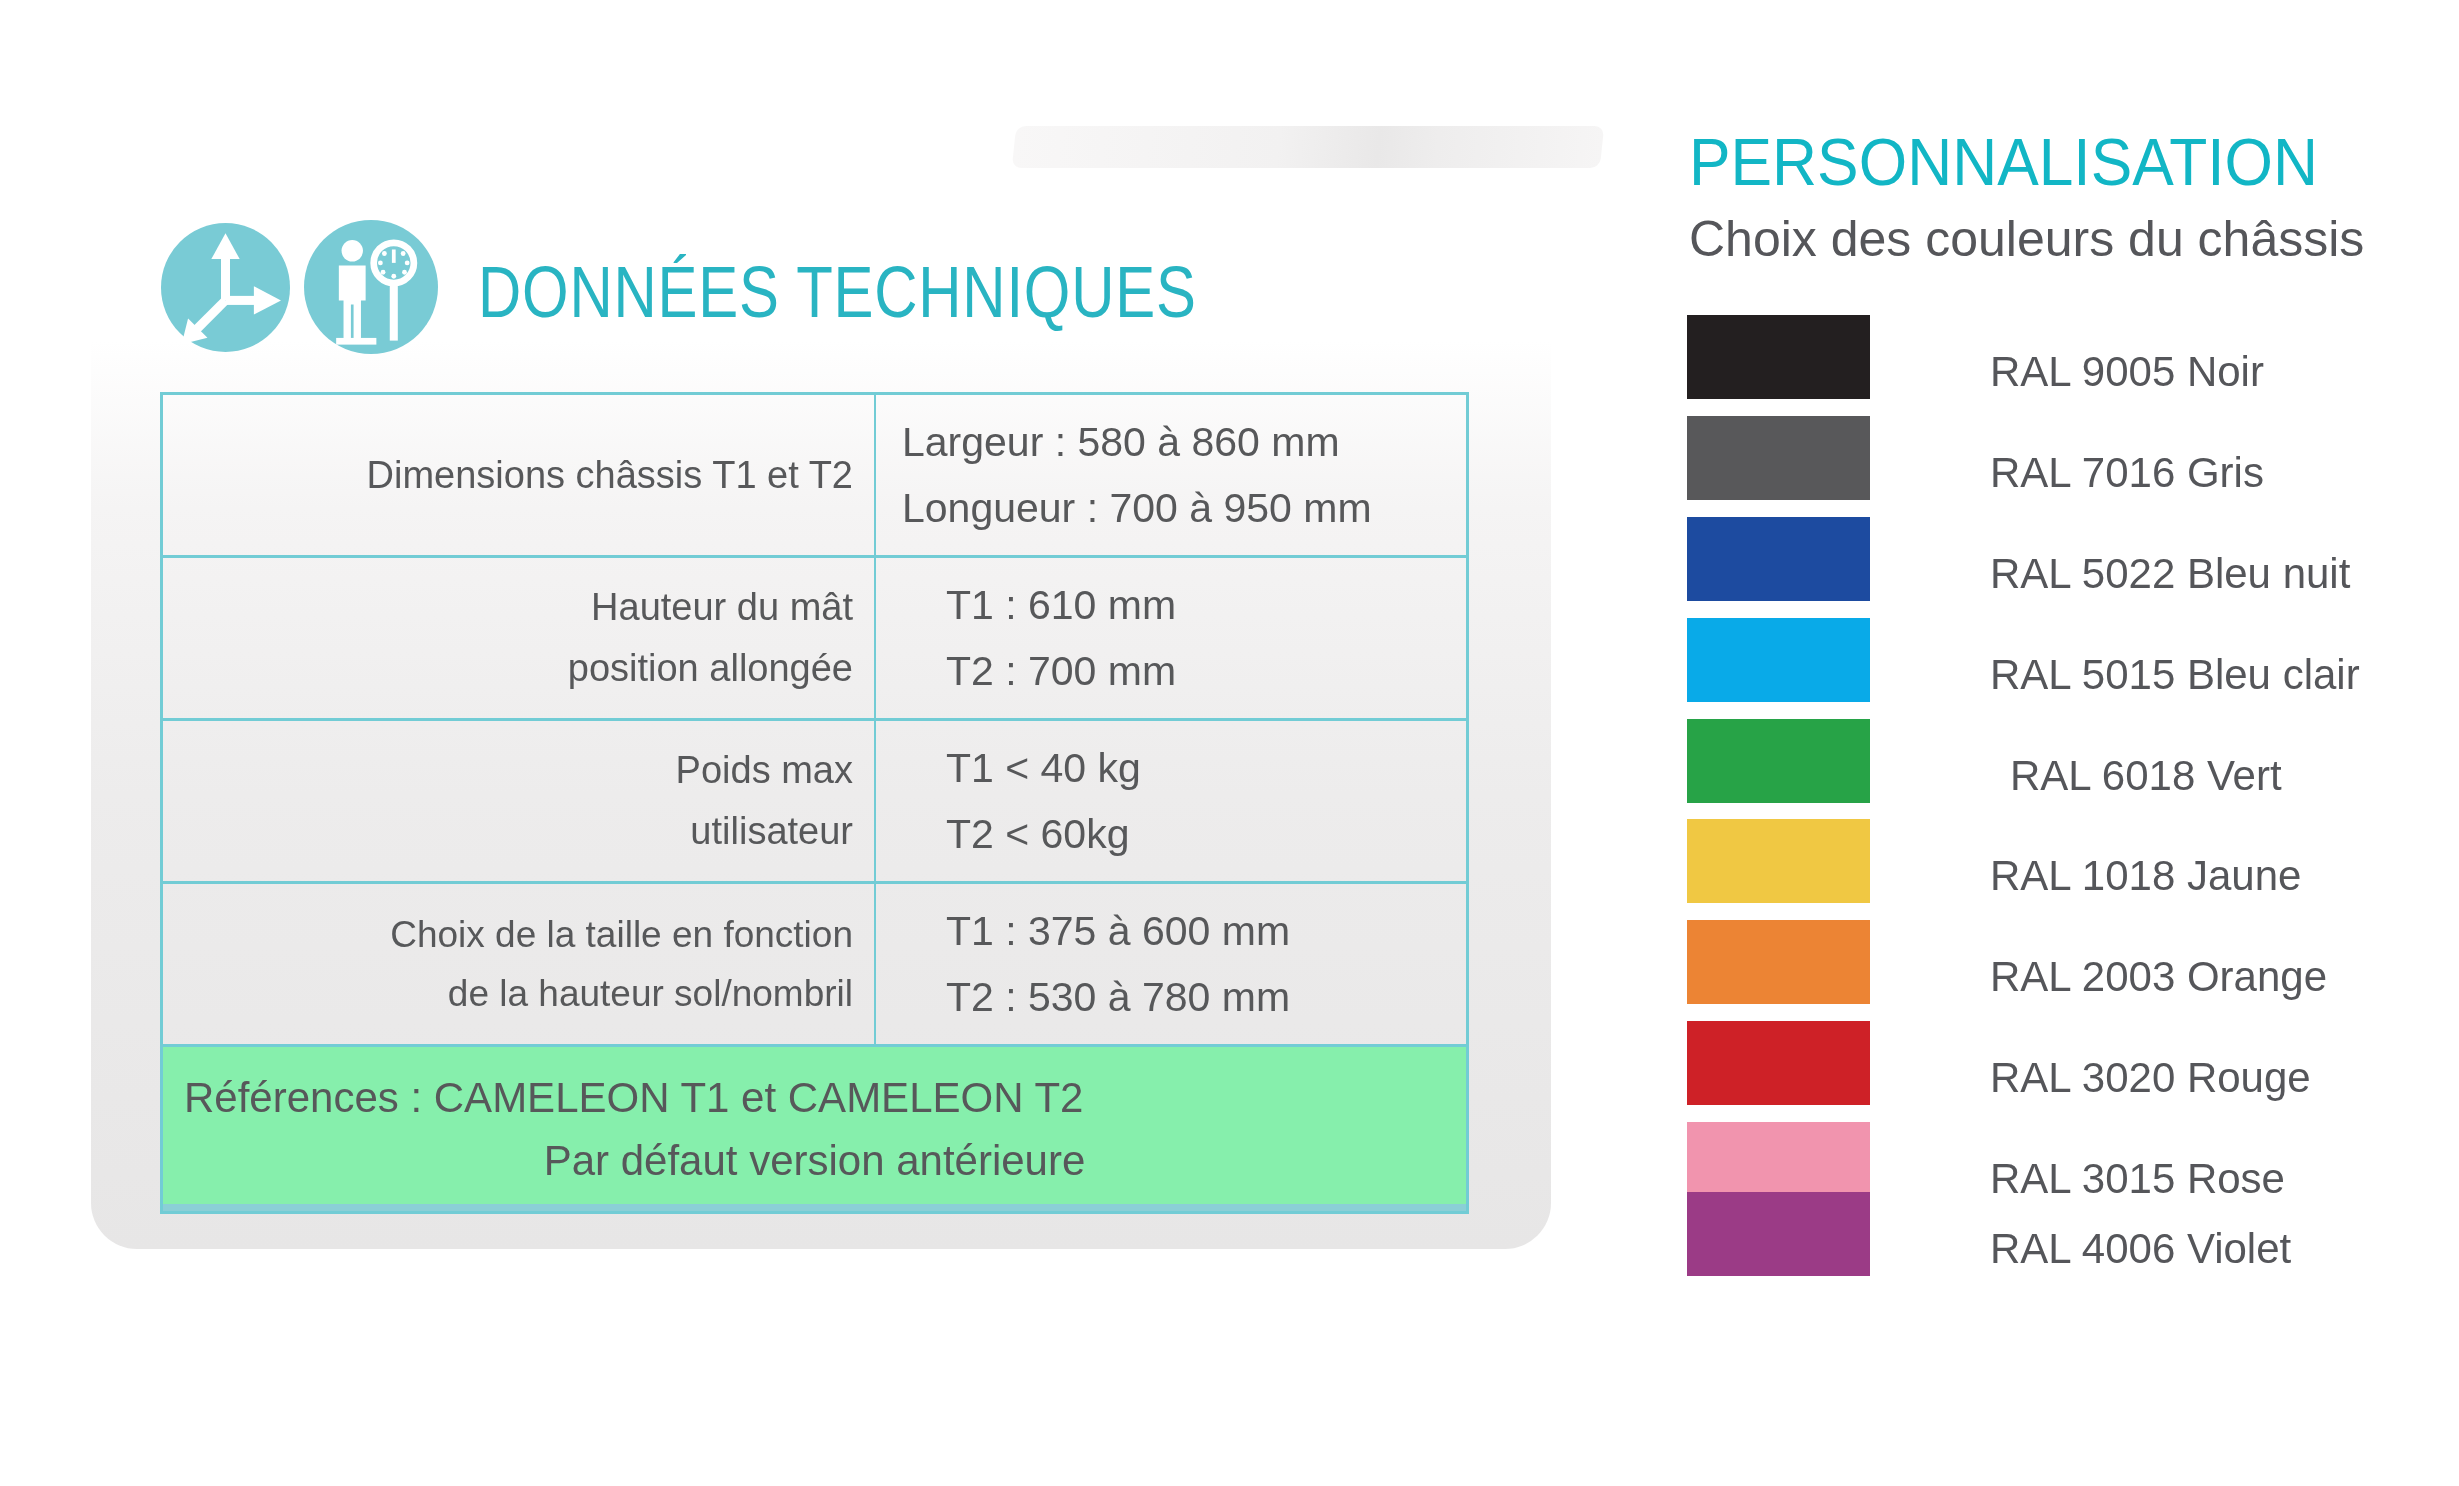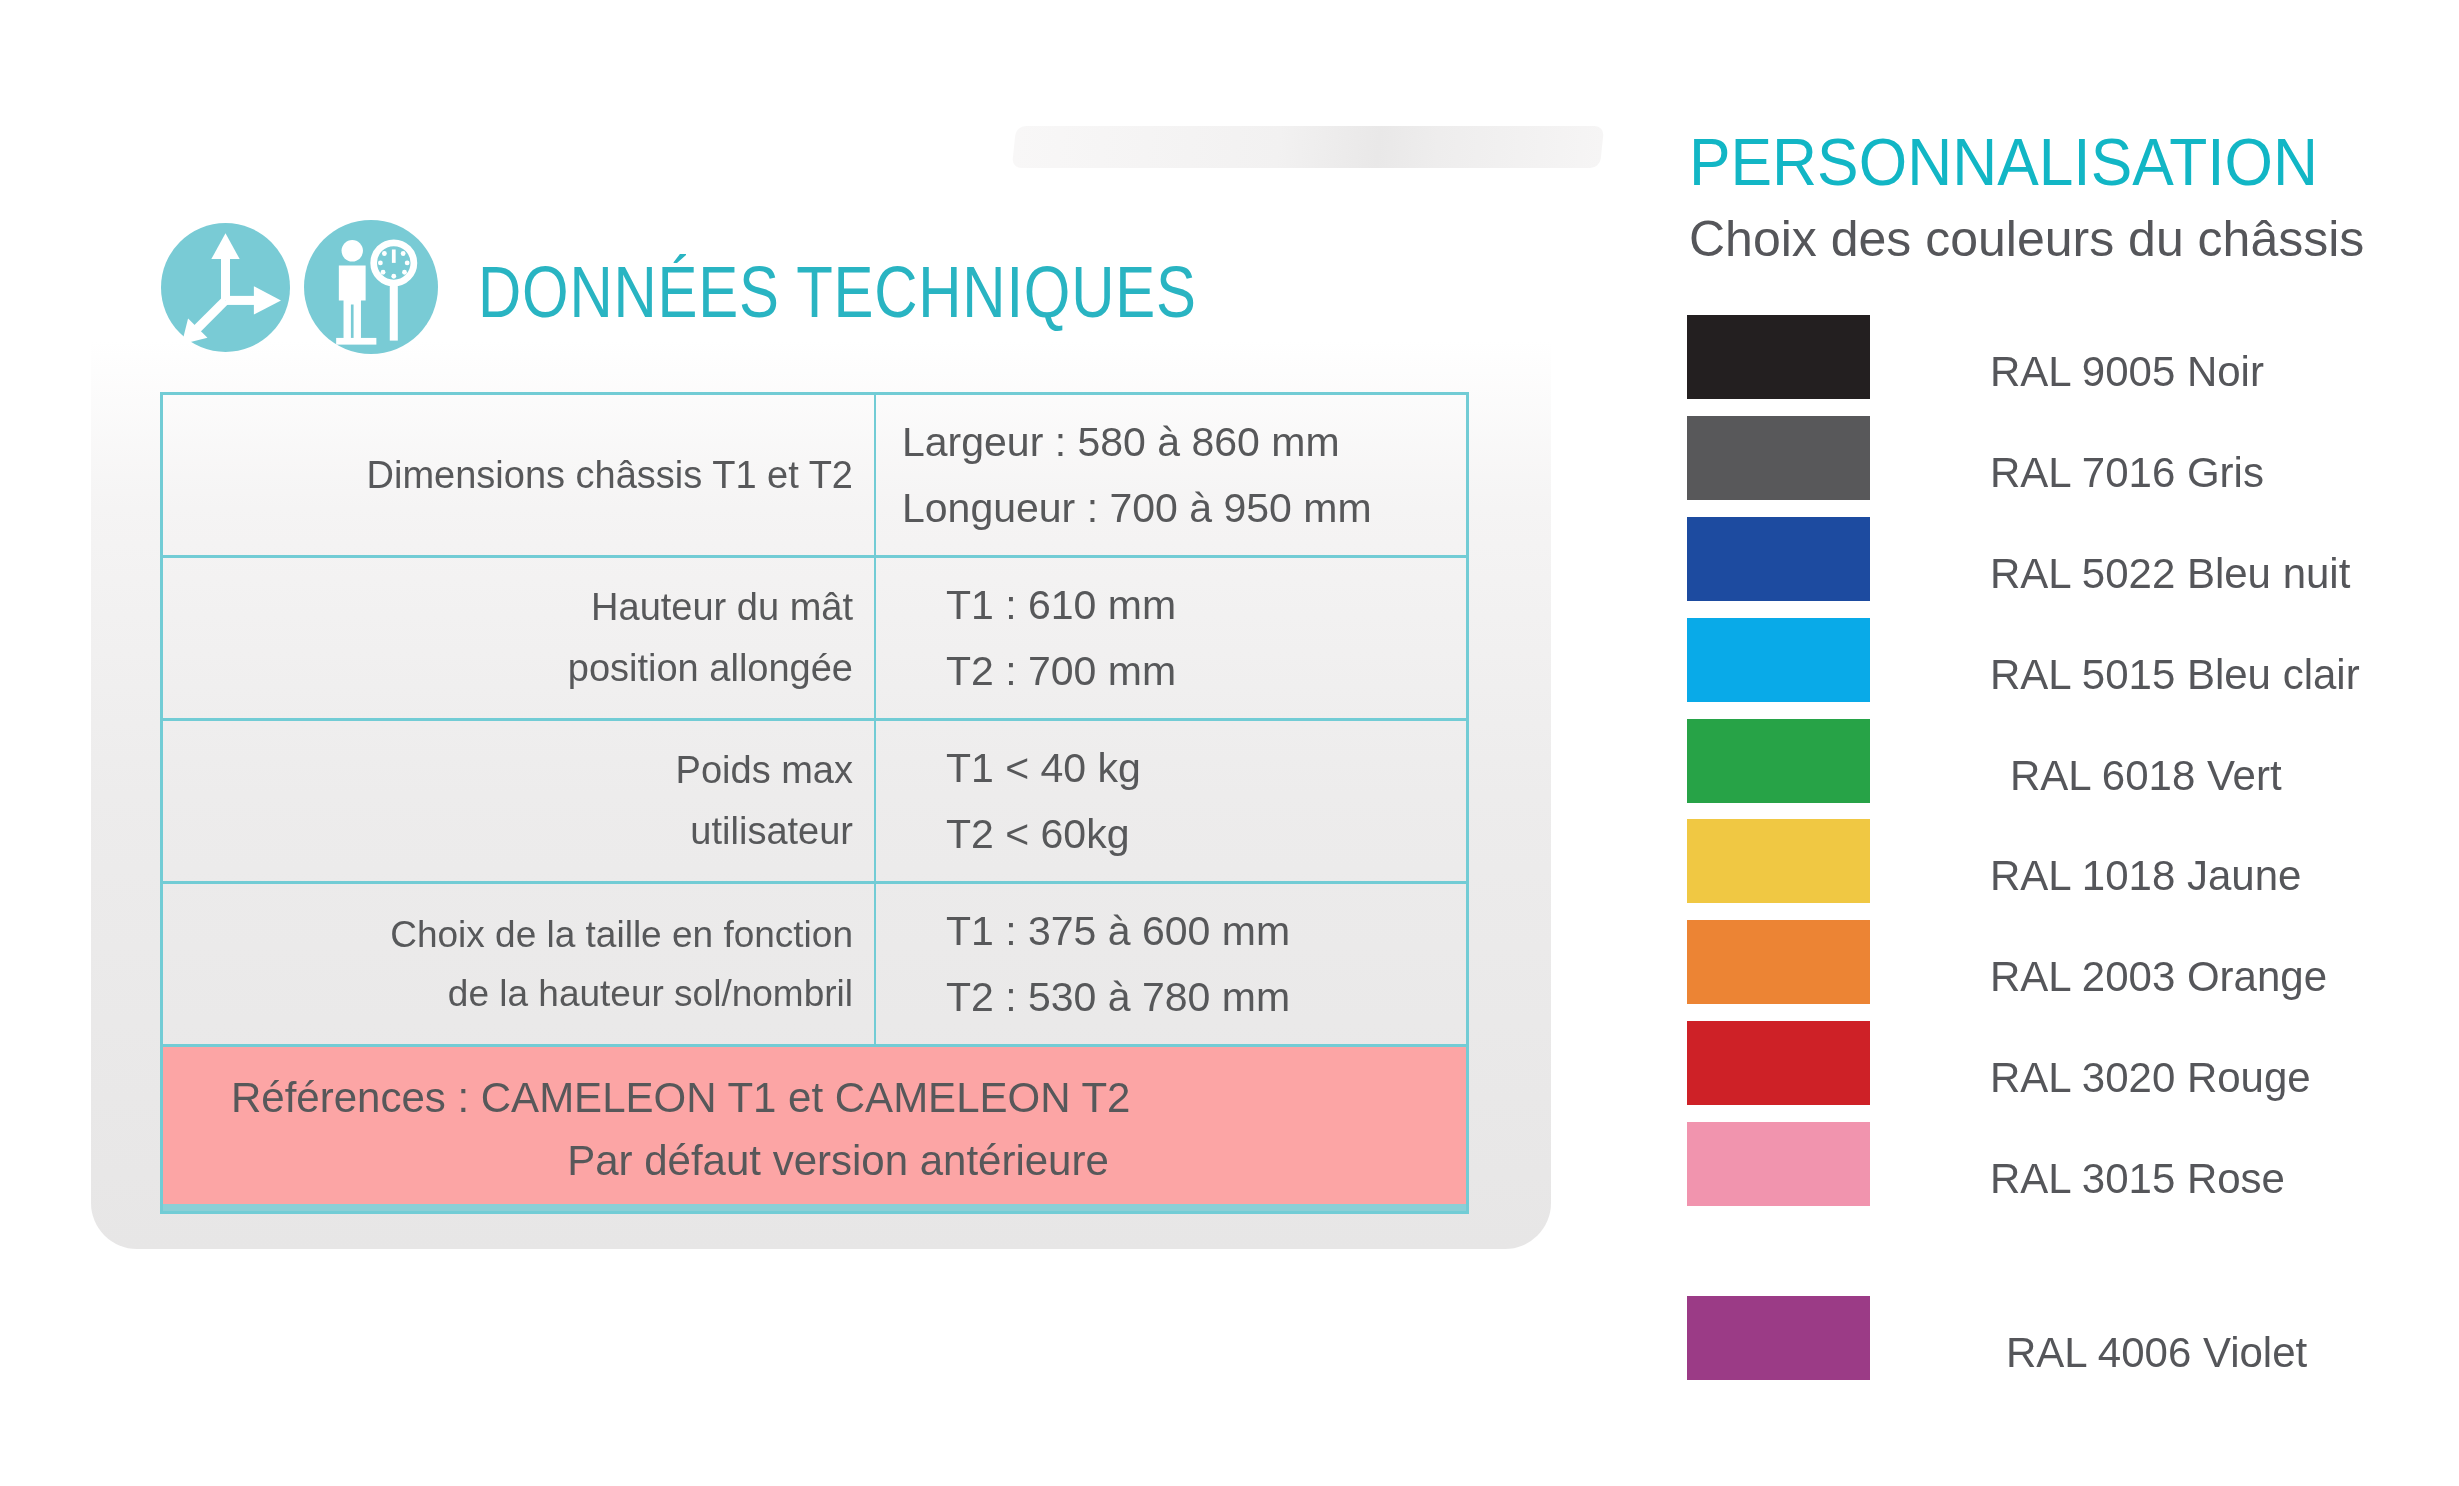--- a/index.html
+++ b/index.html
@@ -43,23 +43,23 @@
     display:flex;flex-direction:column;justify-content:center;align-items:flex-end;
     padding-right:21px;text-align:right;
     font-size:38px;line-height:1.6;
   }
   .spec-value{
     flex:1;display:flex;flex-direction:column;justify-content:center;
     padding-left:26px;font-size:41px;line-height:1.62;border-radius:30px;
   }
   .line{display:block;}
   .spec-footer{
-    height:164px;border-top:3.8px solid #72ccd5;background:#fca5a5;
+    height:164px;border-top:3.8px solid #72ccd5;background:#86efac;
     display:flex;flex-direction:column;justify-content:center;
-    font-size:42px;line-height:1.5;position:relative;padding-left:47px;
+    font-size:42px;line-height:1.5;position:relative;
   }
   .spec-footer .f1{padding-left:21px;text-align:left;}
   .spec-footer .f2{text-align:center;}
   .footer-strip{position:absolute;left:0;bottom:0;width:100%;height:6.7px;background:#8bcfd6;}
 
   
   .perso-title{
     left:1689px;top:123px;font-size:67px;line-height:77px;font-weight:500;
     color:#12b6c5;transform:scaleX(0.93);transform-origin:left center;white-space:nowrap;
   }
@@ -192,17 +192,17 @@
   <span class="color-label">RAL 2003 Orange</span>
 </div>
 <div class="abs color-row" style="top:1021px;">
   <span class="swatch" style="background: rgb(206, 33, 39);"></span>
   <span class="color-label">RAL 3020 Rouge</span>
 </div>
 <div class="abs color-row" style="top:1122px;">
   <span class="swatch" style="background: rgb(241, 148, 174);"></span>
   <span class="color-label">RAL 3015 Rose</span>
 </div>
-<div class="abs color-row" style="top:1296px;gap:16px;">
+<div class="abs color-row" style="top:1192px;">
   <span class="swatch" style="background: rgb(155, 59, 134);"></span>
   <span class="color-label">RAL 4006 Violet</span>
 </div>
 
 
 </body></html>

